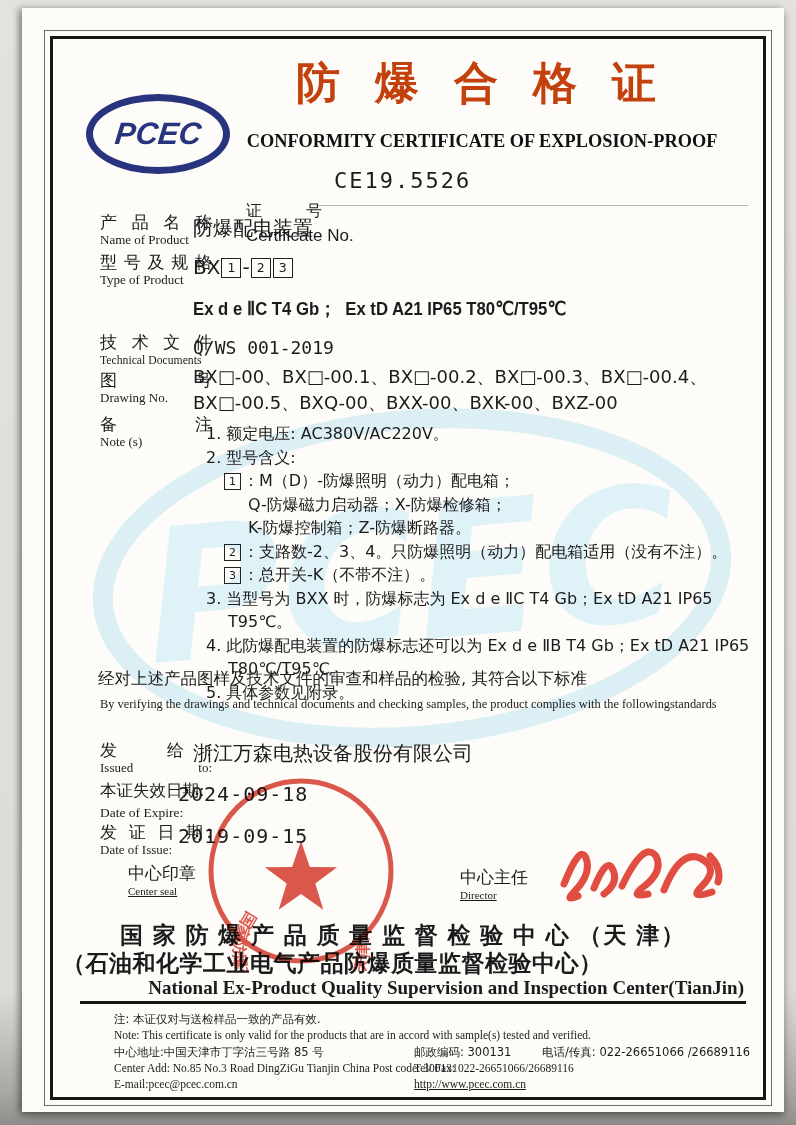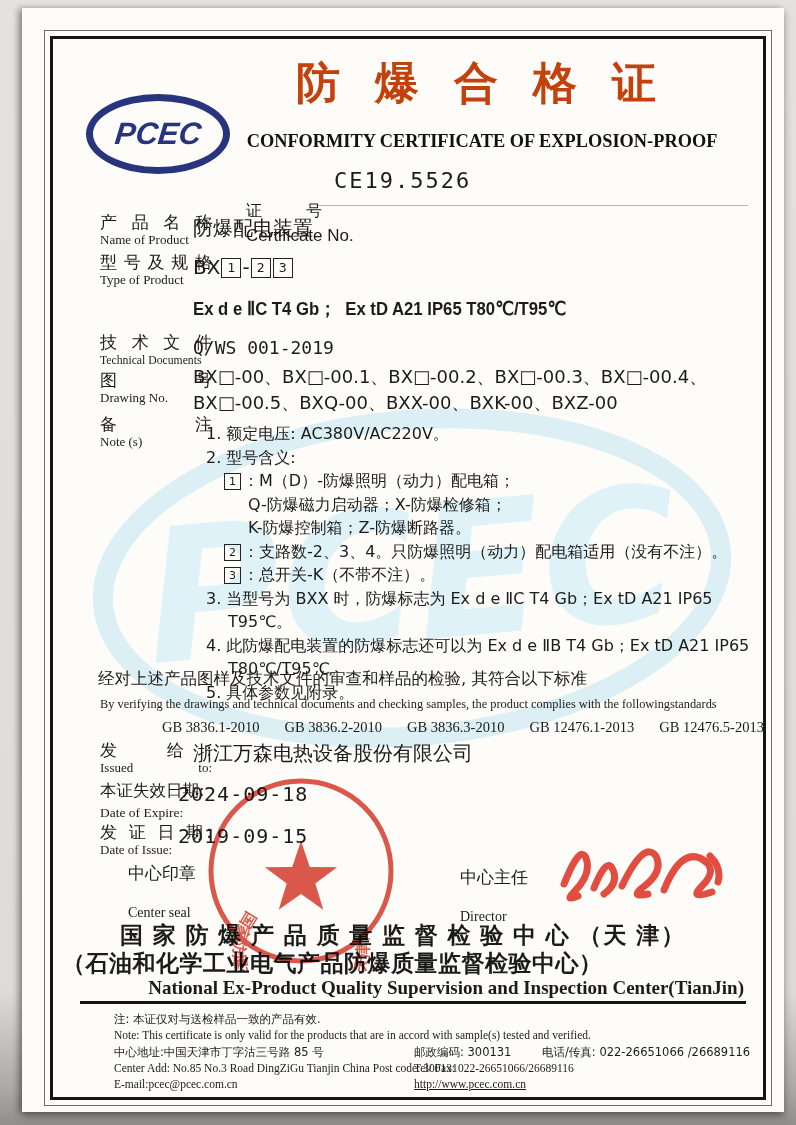--- a/index.html
+++ b/index.html
@@ -47,21 +47,21 @@
   .comp-en{position:absolute;left:78px;top:688px;font-family:"Liberation Serif",serif;font-size:13px;white-space:nowrap;transform:scaleX(.95);transform-origin:left;z-index:1;}
   .standards{position:absolute;left:140px;top:711px;display:flex;gap:25px;font-family:"Liberation Serif",serif;font-size:14.5px;z-index:1;}
 
   .company{position:absolute;left:171px;top:732px;font-size:20px;font-weight:500;z-index:1;}
   .dateval{position:absolute;left:156px;font-family:"DejaVu Sans Mono",monospace;font-size:20px;letter-spacing:1px;z-index:1;}
   .plain-cn{font-size:16.5px;white-space:nowrap;}
   .plain-en{font-family:"Liberation Serif",serif;font-size:13.5px;white-space:nowrap;}
 
   .seal-label{position:absolute;left:106px;top:854px;z-index:1;}
   .seal-label .cn,.dir-label .cn{font-size:17px;display:block;}
-  .seal-label .en,.dir-label .en{font-family:"Liberation Serif",serif;font-size:14px;display:block;margin-top:20px;}
+  .seal-label .en,.dir-label .en{font-family:"Liberation Serif",serif;font-size:11px;display:block;margin-top:0;text-decoration:underline;}
   .dir-label{position:absolute;left:438px;top:858px;z-index:1;}
   .seal{position:absolute;left:179px;top:763px;width:200px;height:200px;z-index:3;opacity:.85;mix-blend-mode:multiply;}
   .signature{position:absolute;left:528px;top:820px;width:185px;height:100px;z-index:3;opacity:.9;mix-blend-mode:multiply;}
 
   .org1{position:absolute;left:40px;top:912px;width:682px;text-align:center;font-family:"Liberation Serif",serif;font-weight:900;font-size:23px;letter-spacing:2px;white-space:nowrap;z-index:2;}
   .org2{position:absolute;left:40px;top:940px;width:682px;text-align:left;font-family:"Liberation Serif",serif;font-weight:700;font-size:23px;letter-spacing:.5px;white-space:nowrap;z-index:2;}
   .orgen{position:absolute;left:40px;top:969px;width:682px;text-align:right;font-family:"Liberation Serif",serif;font-weight:bold;font-size:19px;z-index:2;}
   .rule{position:absolute;left:58px;top:993px;width:666px;height:2.5px;background:#151515;z-index:2;}
 
   .footer{position:absolute;left:92px;top:1004px;width:644px;font-size:11.5px;z-index:1;}
@@ -145,27 +145,20 @@
       <div class="cont">K-防爆控制箱；Z-防爆断路器。</div>
       <div class="sub"><span class="nbox">2</span><span>：支路数-2、3、4。只防爆照明（动力）配电箱适用（没有不注）。</span></div>
       <div class="sub"><span class="nbox">3</span><span>：总开关-K（不带不注）。</span></div>
       <div class="hang">3. 当型号为 BXX 时，防爆标志为 Ex d e ⅡC T4 Gb；Ex tD A21 IP65 T95℃。</div>
       <div class="hang">4. 此防爆配电装置的防爆标志还可以为 Ex d e ⅡB T4 Gb；Ex tD A21 IP65 T80℃/T95℃。</div>
       <div>5. 具体参数见附录。</div>
     </div>
 
     <div class="comp-cn">经对上述产品图样及技术文件的审查和样品的检验, 其符合以下标准</div>
     <div class="comp-en">By verifying the drawings and technical documents and checking samples, the product complies with the followingstandards</div>
-    <div class="standards">
-      <span>GB 3836.1-2010</span>
-      <span>GB 3836.2-2010</span>
-      <span>GB 3836.3-2010</span>
-      <span>GB 12476.1-2013</span>
-      <span>GB 12476.5-2013</span>
-    </div>
 
     <div class="fld" style="top:732px">
       <span class="cn">发 给:</span>
       <span class="en j">Issued to:</span>
     </div>
     <div class="company">浙江万森电热设备股份有限公司</div>
 
     <div class="abs" style="left:78px;top:772px;z-index:1">
       <span class="plain-cn">本证失效日期:</span><br>
       <span class="plain-en">Date of Expire:</span>

